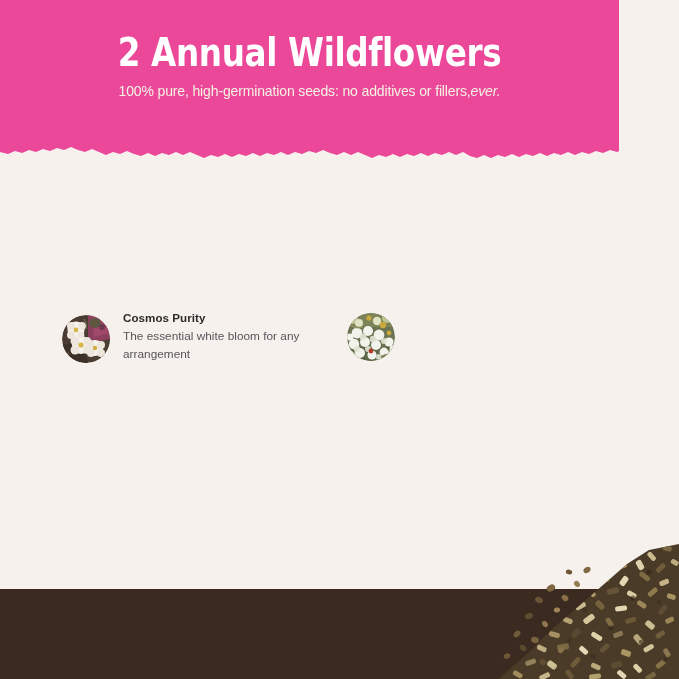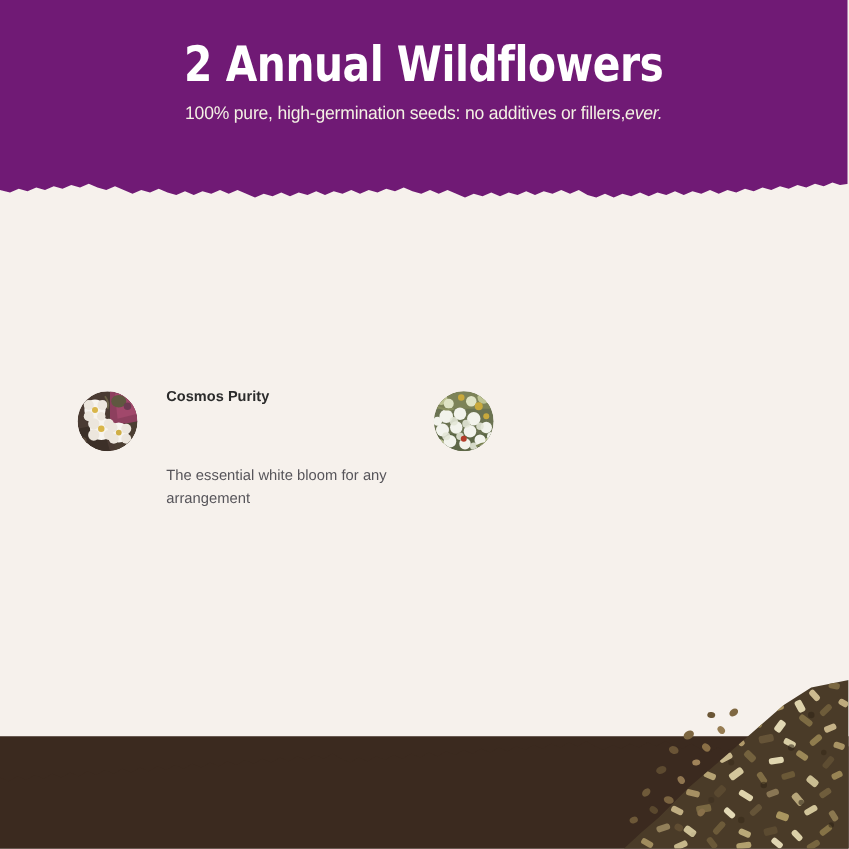--- a/index.html
+++ b/index.html
@@ -8,22 +8,22 @@
     font-family:"Liberation Sans", sans-serif;
     background:#F6F1EC;
     position:relative;
     overflow:hidden;
   }
 
   
   .header {
     position:absolute;
     left:0; top:0;
-    width:678px; height:160px;
-    background:#701a75;
+    width:619px; height:160px;
+    background:#ec4899;
     z-index:2;
   }
   .header-torn {
     position:absolute;
     left:0; top:0;
     width:679px; height:160px;
     z-index:3;
     pointer-events:none;
   }
   .header-inner {
@@ -66,22 +66,21 @@
 
   .items {
     position:absolute;
     left:0; top:305px;
     width:679px;
     z-index:5;
   }
   .item {
     position:absolute;
     display:flex;
-    align-items:flex-start;
-    gap:10px;
+    align-items:flex-end;
   }
   .item-1 { left:62px; top:0; width:280px; }
   .item-2 { left:347px; top:0; width:280px; }
 
   .thumb {
     width:48px; height:48px;
     border-radius:50%;
     flex:0 0 48px;
     margin-top:8px;
     overflow:hidden;
@@ -97,21 +96,20 @@
     letter-spacing:0.05px;
     line-height:1.45;
   }
   .item-desc {
     font-size:11.8px;
     font-weight:400;
     color:#57555A;
     line-height:1.55;
     letter-spacing:0.02px;
     max-width:212px;
-    margin-top:44px;
   }
 
   
   .footer {
     position:absolute;
     left:0; bottom:0;
     width:679px; height:90px;
     background:#3B2A1F;
     z-index:2;
   }

